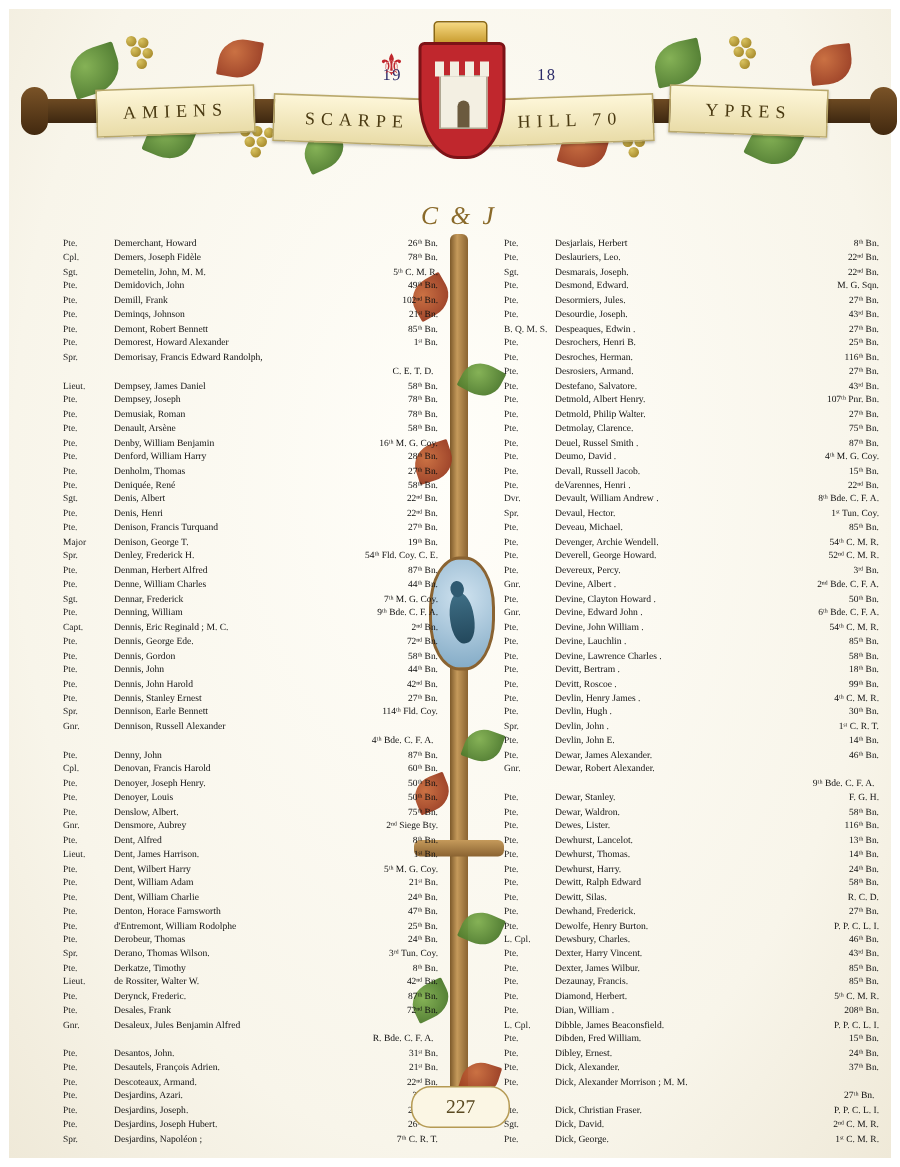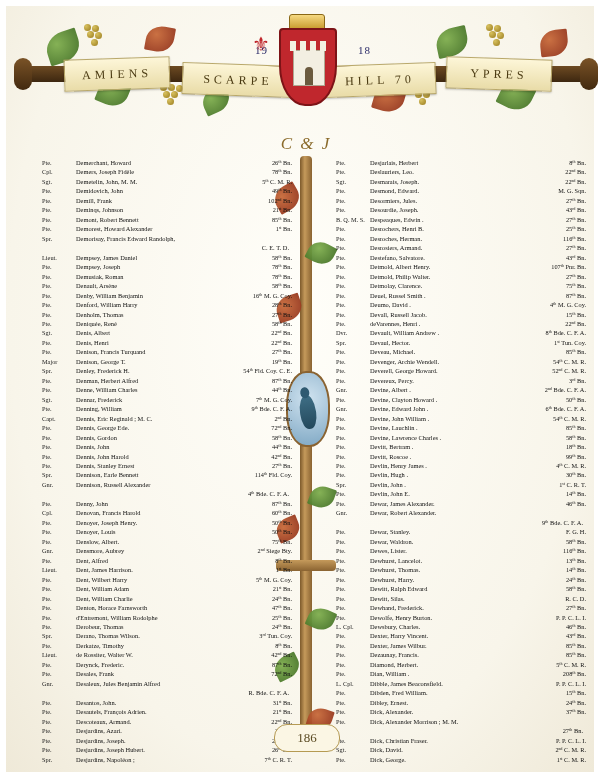--- a/index.html
+++ b/index.html
@@ -1039,14 +1039,14 @@
         <span class="name">Dick, David.</span>
         <span class="unit">2ⁿᵈ C. M. R.</span>
       </div>
       <div class="entry">
         <span class="rank">Pte.</span>
         <span class="name">Dick, George.</span>
         <span class="unit">1ˢᵗ C. M. R.</span>
       </div>
     </div>
 
-  <div class="pagenum">186</div>
+  <div class="pagenum">227</div>
 </div>
 
 </body></html>

